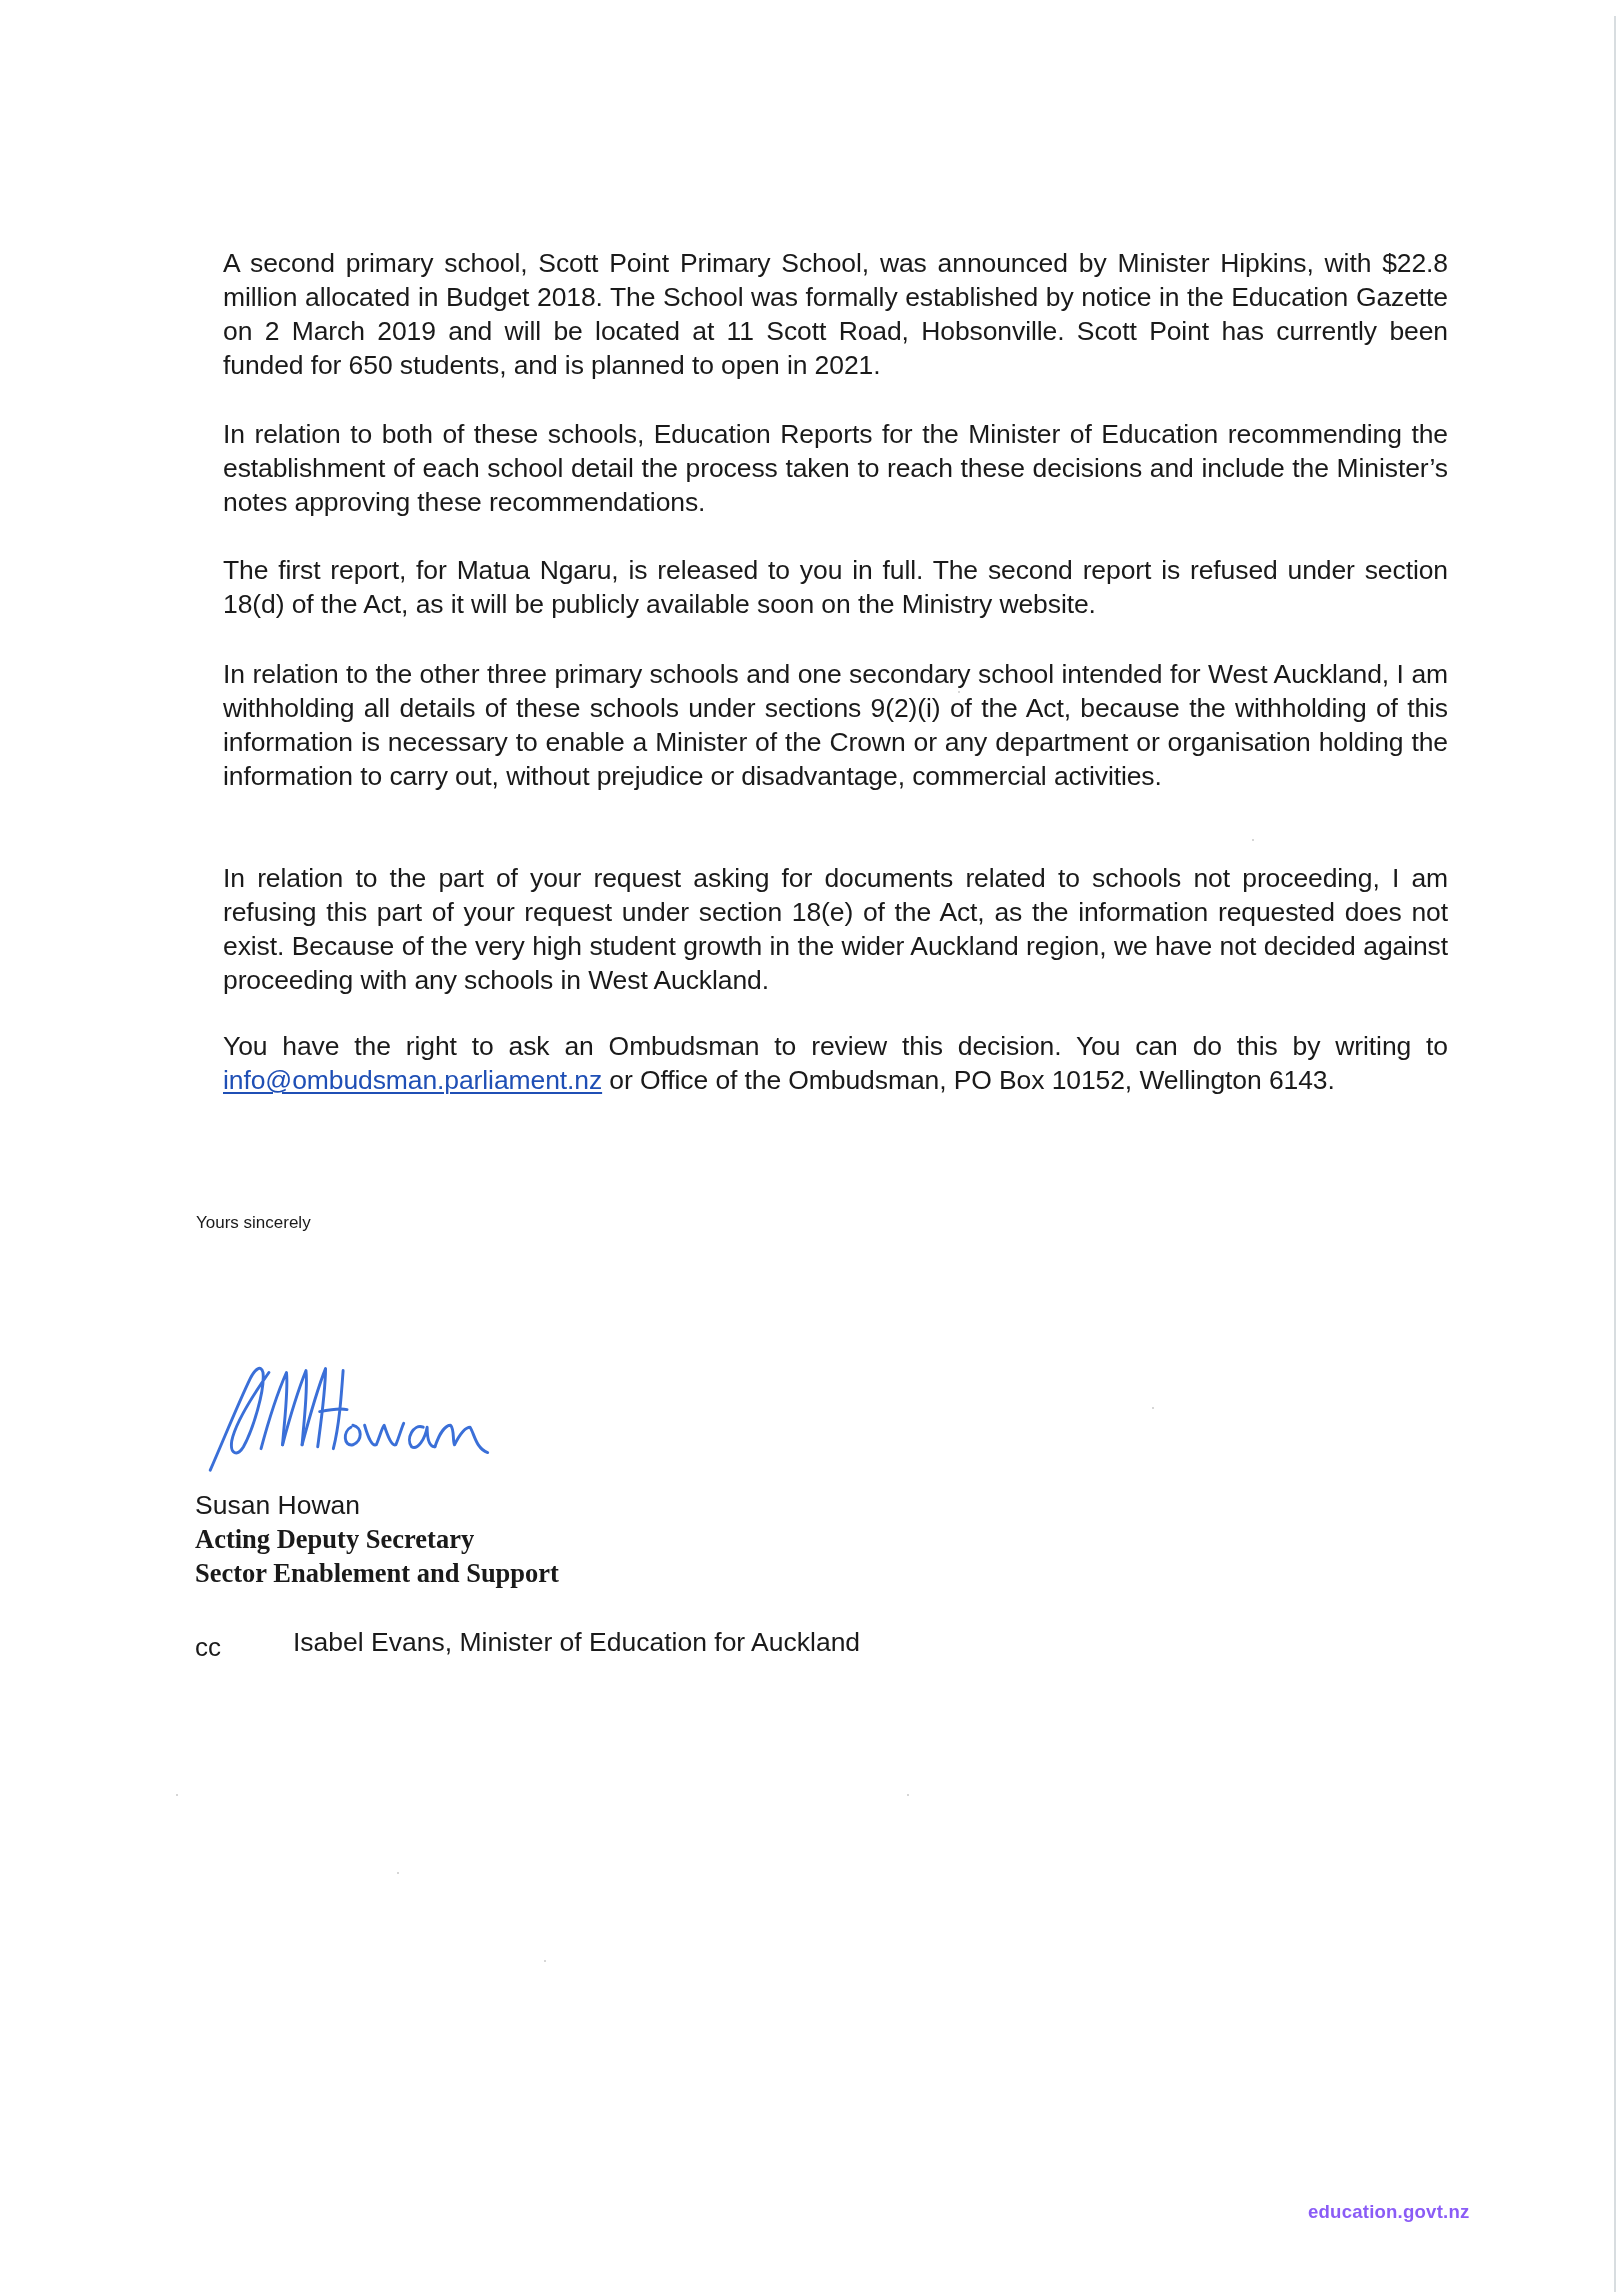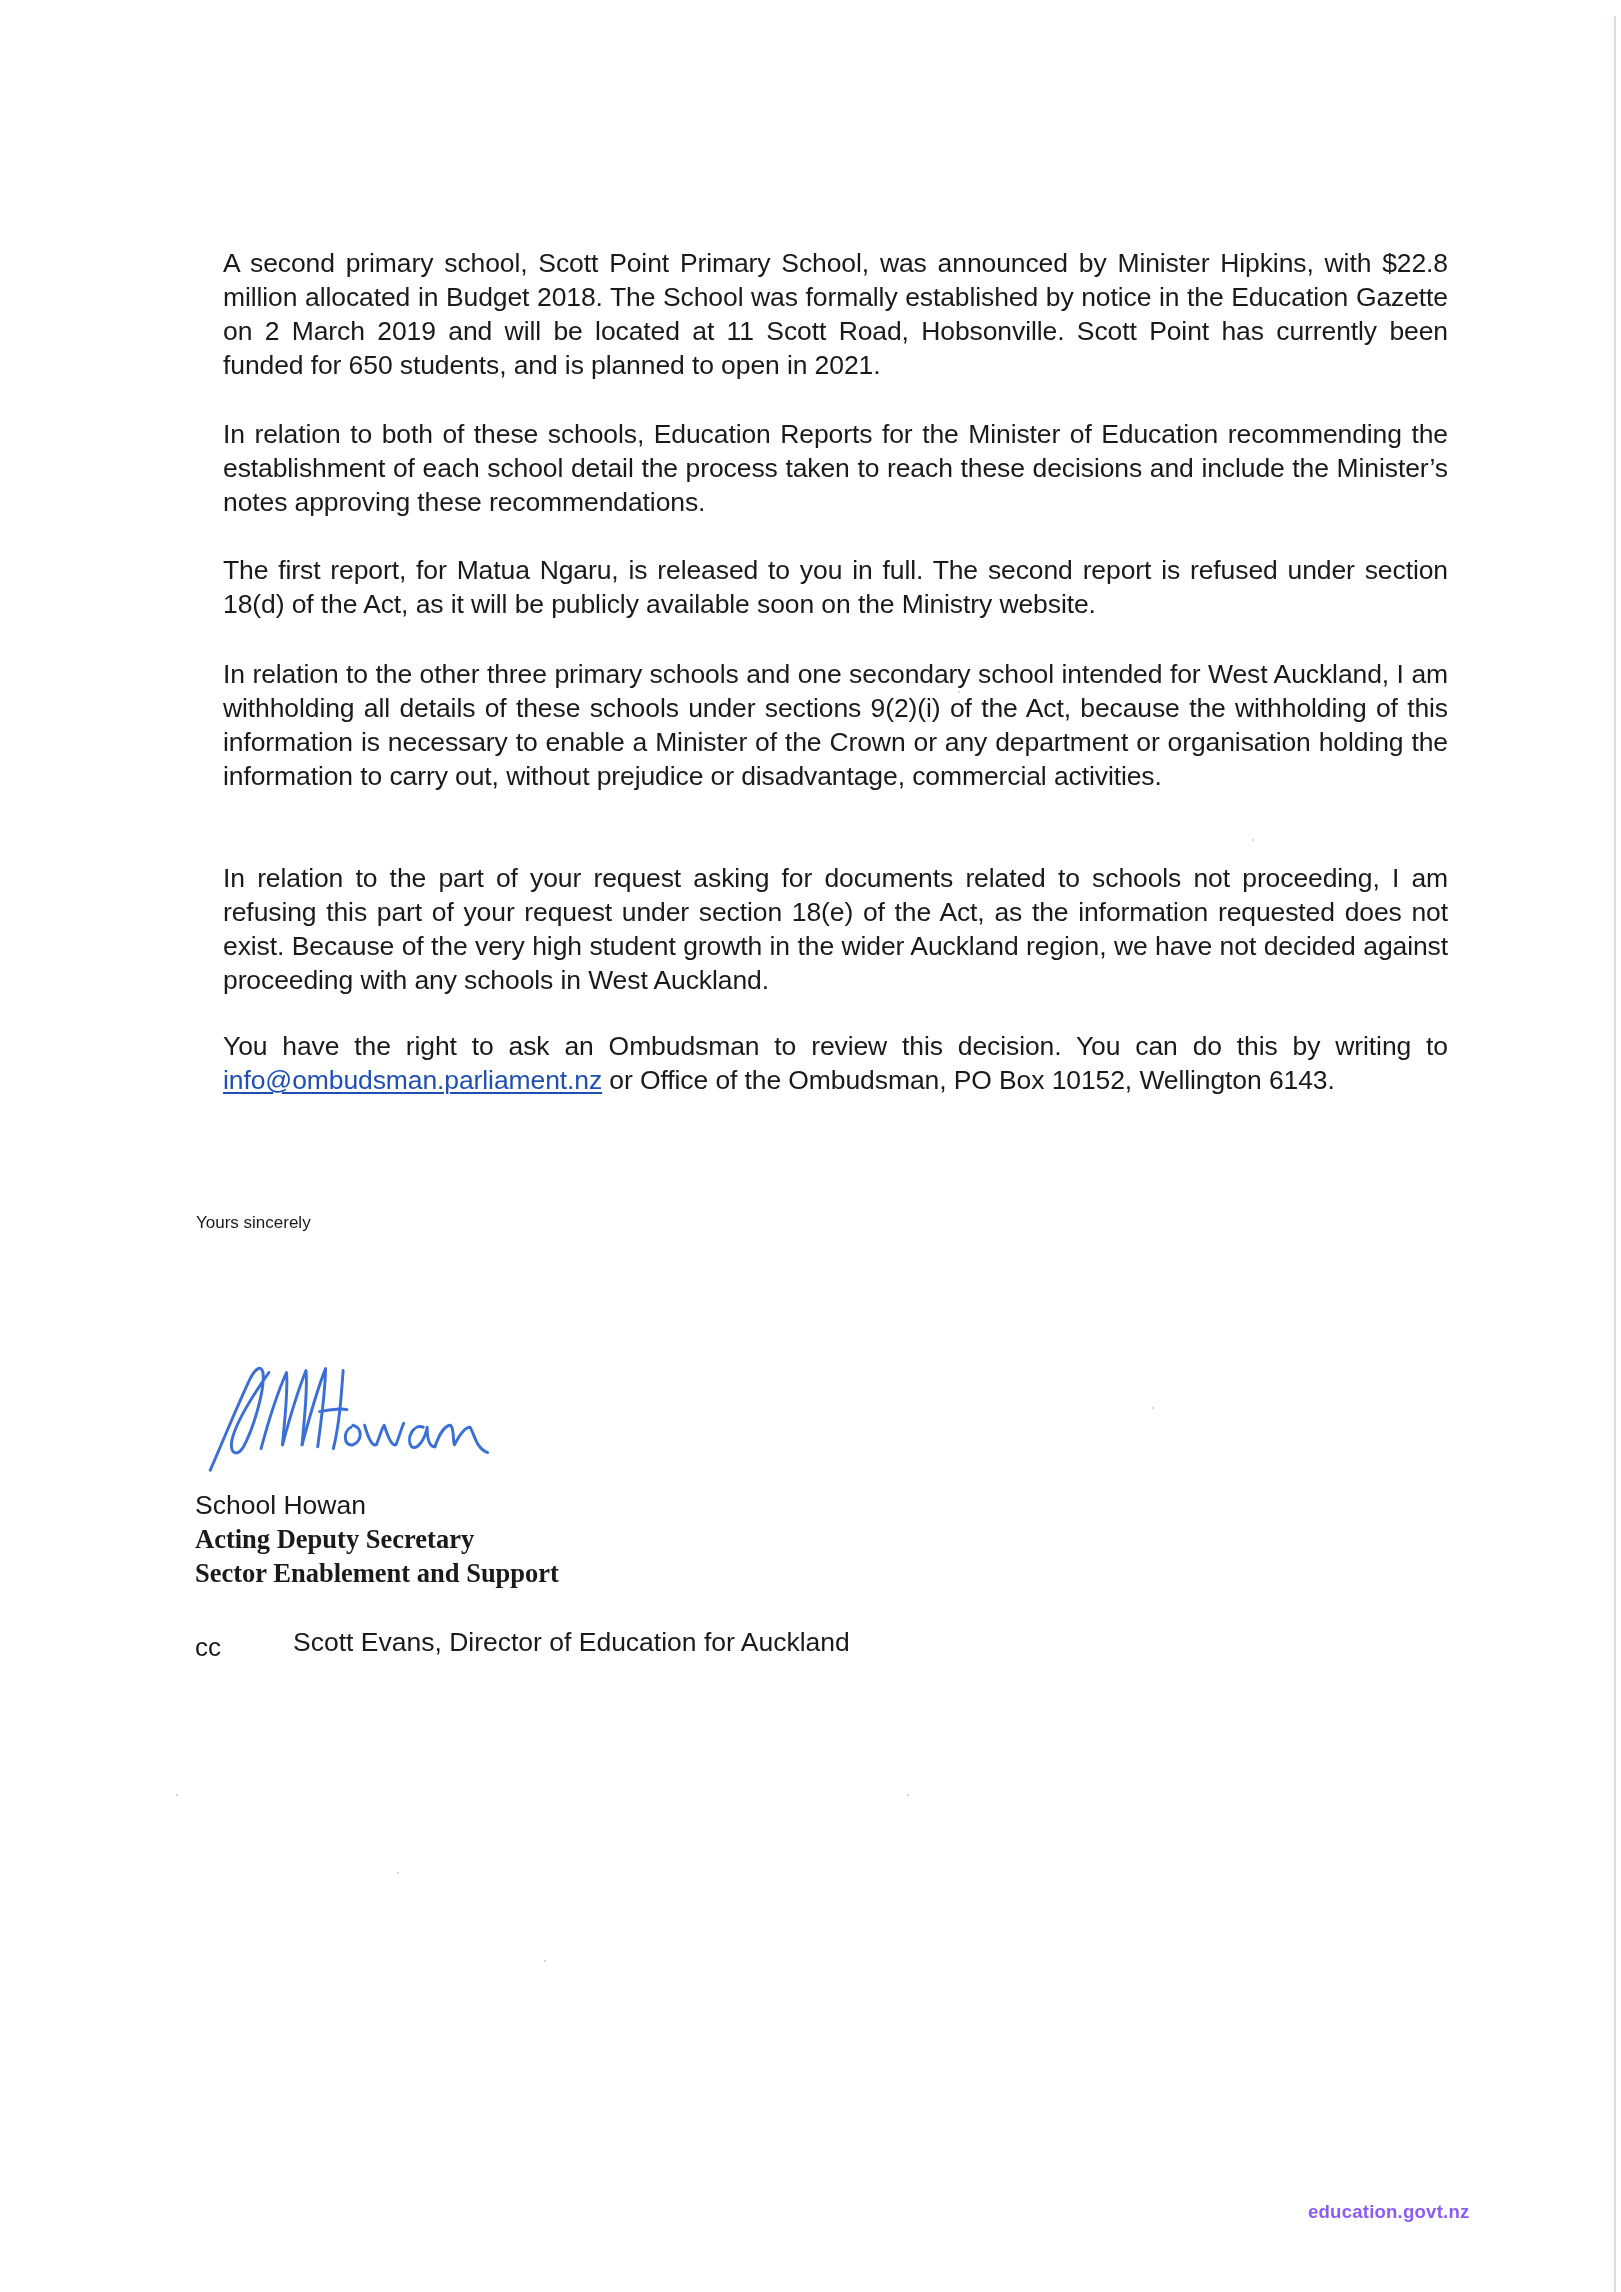--- a/index.html
+++ b/index.html
@@ -141,28 +141,28 @@
     <path d="M126 62 C 136 60, 146 58, 154 60"></path>
     <path d="M150 20 C 148 48, 146 76, 140 100"></path>
     <path d="M158 78 C 150 82, 150 98, 160 96 C 170 92, 170 78, 160 76"></path>
     <path d="M172 76 C 176 90, 180 98, 184 96 C 188 86, 190 78, 192 76 C 196 88, 200 98, 204 96 C 208 86, 210 78, 212 74"></path>
     <path d="M232 78 C 222 74, 214 90, 220 98 C 226 102, 234 90, 236 78 C 236 90, 238 98, 244 98"></path>
     <path d="M244 98 C 248 86, 254 76, 260 76 C 264 80, 262 92, 264 96 C 268 88, 274 78, 280 78 C 284 84, 286 100, 298 104"></path>
   </g>
 </svg>
 
 <div class="sign-block">
-  <div>School Howan</div>
+  <div>Susan Howan</div>
   <div class="title">Acting Deputy Secretary</div>
   <div class="title">Sector Enablement and Support</div>
 </div>
 
 <div class="cc-row">
   <span class="cc-label">cc</span>
-  <span>Scott Evans, Director of Education for Auckland</span>
+  <span>Isabel Evans, Minister of Education for Auckland</span>
 </div>
 
 <div class="footer">education.govt.nz</div>
 
 <div class="speck" style="left:958px;top:691px;"></div>
 <div class="speck" style="left:1252px;top:839px;"></div>
 <div class="speck" style="left:1152px;top:1407px;"></div>
 <div class="speck" style="left:176px;top:1794px;"></div>
 <div class="speck" style="left:907px;top:1794px;"></div>
 <div class="speck" style="left:397px;top:1872px;"></div>

